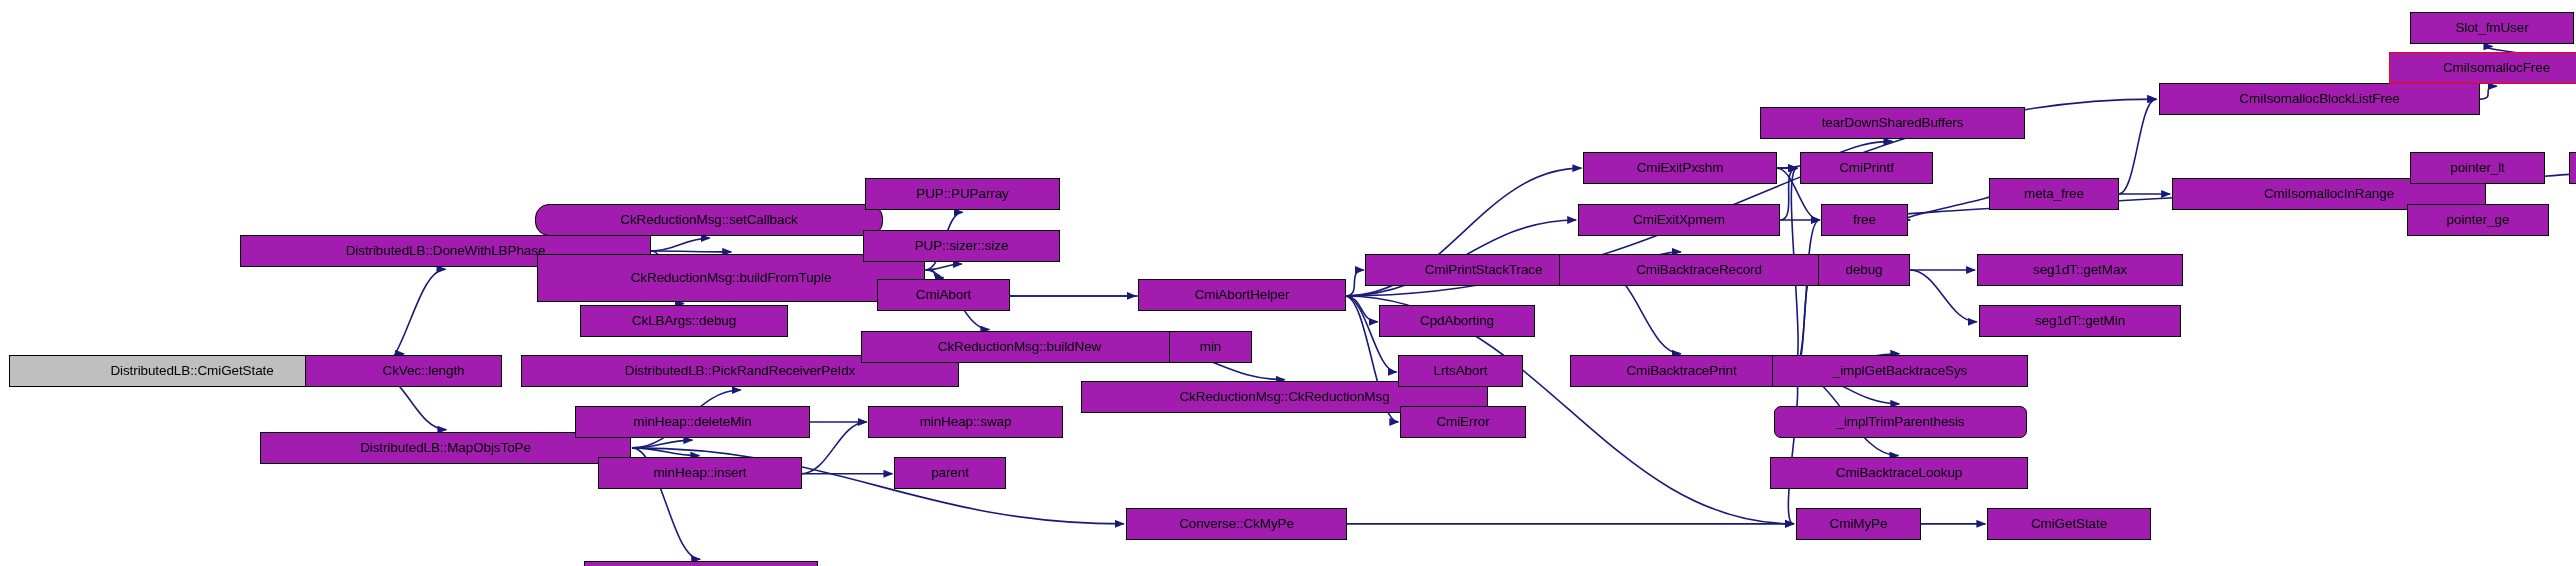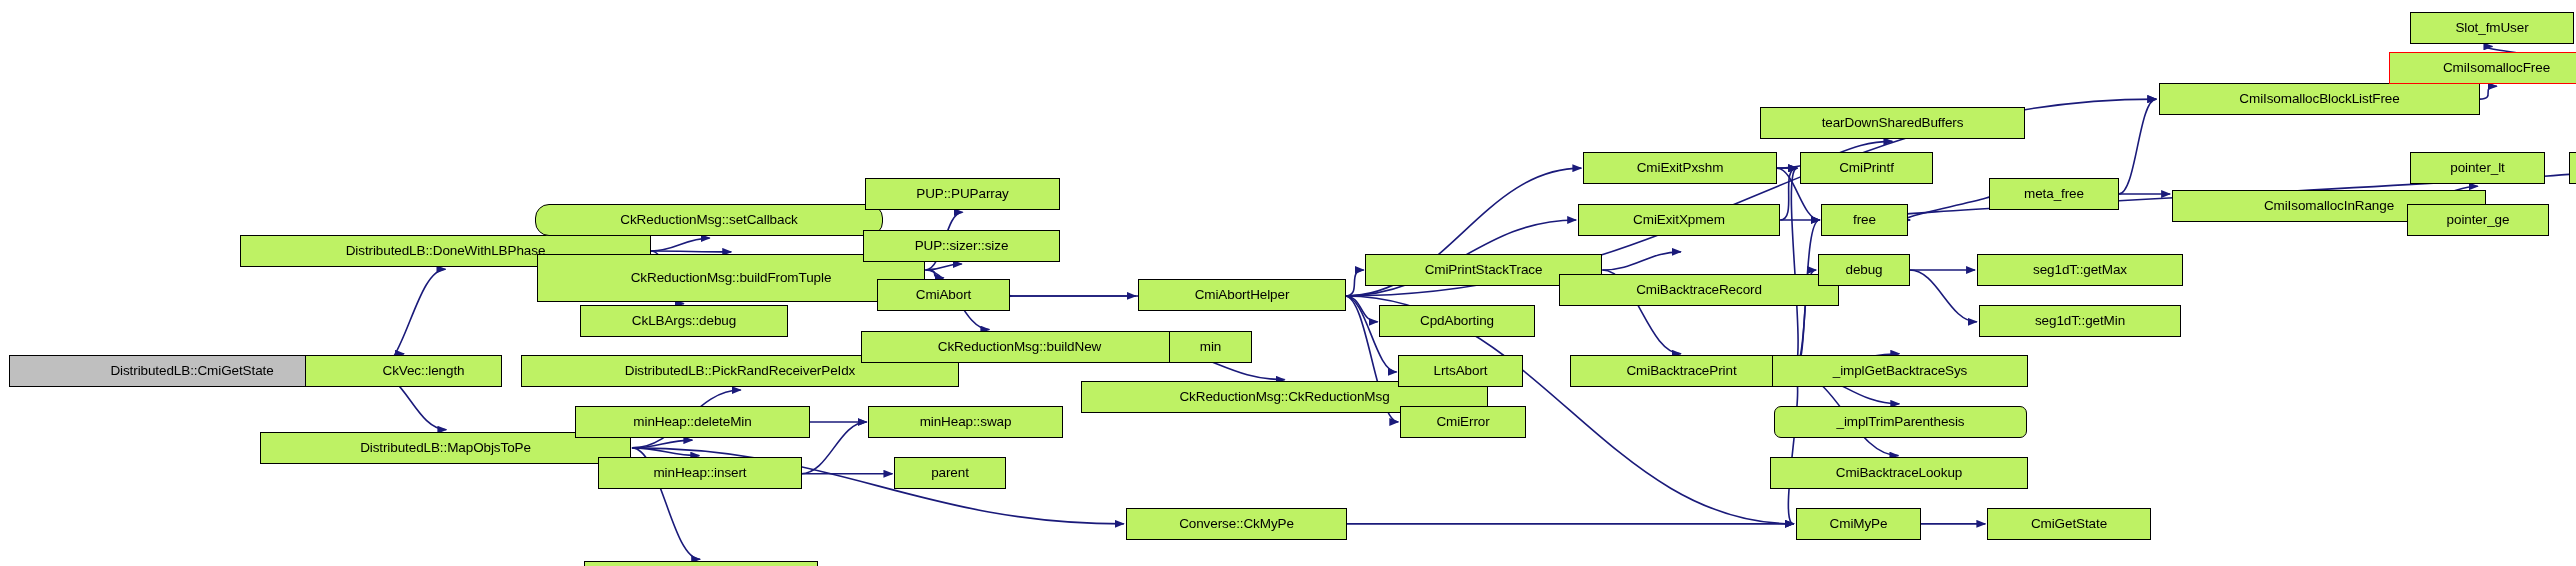--- a/index.html
+++ b/index.html
@@ -18,21 +18,21 @@
     height:567px;
     pointer-events:none;
   }
   .node{
     position:absolute;
     box-sizing:border-box;
     display:flex;
     align-items:center;
     justify-content:center;
     border:1px solid #000000;
-    background:#bef264;
+    background:#a21caf;
     color:#000000;
     font-size:13.5px;
     line-height:1;
     white-space:nowrap;
     letter-spacing:-0.1px;
     z-index:5;
   }
   .node.root{
     background:#bfbfbf;
     border-color:#000000;
@@ -135,34 +135,34 @@
       <div class="node" style="left: 1169px; top: 331px; width: 83px; height: 32px;">min</div>
       <div class="node" style="left: 1081px; top: 381px; width: 407px; height: 32px;">CkReductionMsg::CkReductionMsg</div>
       <div class="node" style="left: 1126px; top: 508px; width: 221px; height: 32px;">Converse::CkMyPe</div>
       <div class="node" style="left: 1365px; top: 254px; width: 237px; height: 32px;">CmiPrintStackTrace</div>
       <div class="node" style="left: 1379px; top: 305px; width: 156px; height: 32px;">CpdAborting</div>
       <div class="node" style="left: 1398px; top: 355px; width: 125px; height: 32px;">LrtsAbort</div>
       <div class="node" style="left: 1400px; top: 406px; width: 126px; height: 32px;">CmiError</div>
       <div class="node" style="left: 1760px; top: 107px; width: 265px; height: 32px;">tearDownSharedBuffers</div>
       <div class="node" style="left: 1583px; top: 152px; width: 194px; height: 32px;">CmiExitPxshm</div>
       <div class="node" style="left: 1578px; top: 204px; width: 202px; height: 32px;">CmiExitXpmem</div>
-      <div class="node" style="left: 1559px; top: 254px; width: 280px; height: 32px; margin-top: 20px;">CmiBacktraceRecord</div>
+      <div class="node" style="left: 1559px; top: 254px; width: 280px; height: 32px;">CmiBacktraceRecord</div>
       <div class="node" style="left: 1570px; top: 355px; width: 223px; height: 32px;">CmiBacktracePrint</div>
       <div class="node" style="left: 1800px; top: 152px; width: 133px; height: 32px;">CmiPrintf</div>
       <div class="node" style="left: 1821px; top: 204px; width: 87px; height: 32px;">free</div>
       <div class="node" style="left: 1818px; top: 254px; width: 92px; height: 32px;">debug</div>
       <div class="node" style="left: 1772px; top: 355px; width: 256px; height: 32px;">_implGetBacktraceSys</div>
       <div class="node" style="left: 1774px; top: 406px; width: 253px; height: 32px; border-radius: 7px;">_implTrimParenthesis</div>
       <div class="node" style="left: 1770px; top: 457px; width: 258px; height: 32px;">CmiBacktraceLookup</div>
       <div class="node" style="left: 1796px; top: 508px; width: 125px; height: 32px;">CmiMyPe</div>
       <div class="node" style="left: 1989px; top: 178px; width: 130px; height: 32px;">meta_free</div>
       <div class="node" style="left: 1977px; top: 254px; width: 206px; height: 32px;">seg1dT::getMax</div>
       <div class="node" style="left: 1979px; top: 305px; width: 202px; height: 32px;">seg1dT::getMin</div>
       <div class="node" style="left: 1987px; top: 508px; width: 164px; height: 32px;">CmiGetState</div>
-      <div class="node" style="left: 2172px; top: 178px; width: 314px; height: 32px; margin-top: 12px;">CmiIsomallocInRange</div>
+      <div class="node" style="left: 2172px; top: 178px; width: 314px; height: 32px;">CmiIsomallocInRange</div>
       <div class="node" style="left: 2159px; top: 83px; width: 321px; height: 32px;">CmiIsomallocBlockListFree</div>
       <div class="node" style="left: 2410px; top: 152px; width: 135px; height: 32px;">pointer_lt</div>
       <div class="node" style="left: 2407px; top: 204px; width: 142px; height: 32px;">pointer_ge</div>
       <div class="node" style="left: 2410px; top: 12px; width: 164px; height: 32px;">Slot_fmUser</div>
       <div class="node warn" style="left: 2389px; top: 52px; width: 215px; height: 32px;">CmiIsomallocFree</div>
       <div class="node" style="left: 2569px; top: 152px; width: 195px; height: 32px;">disabled_unmap</div>
     </div>
 </div>
 
 

